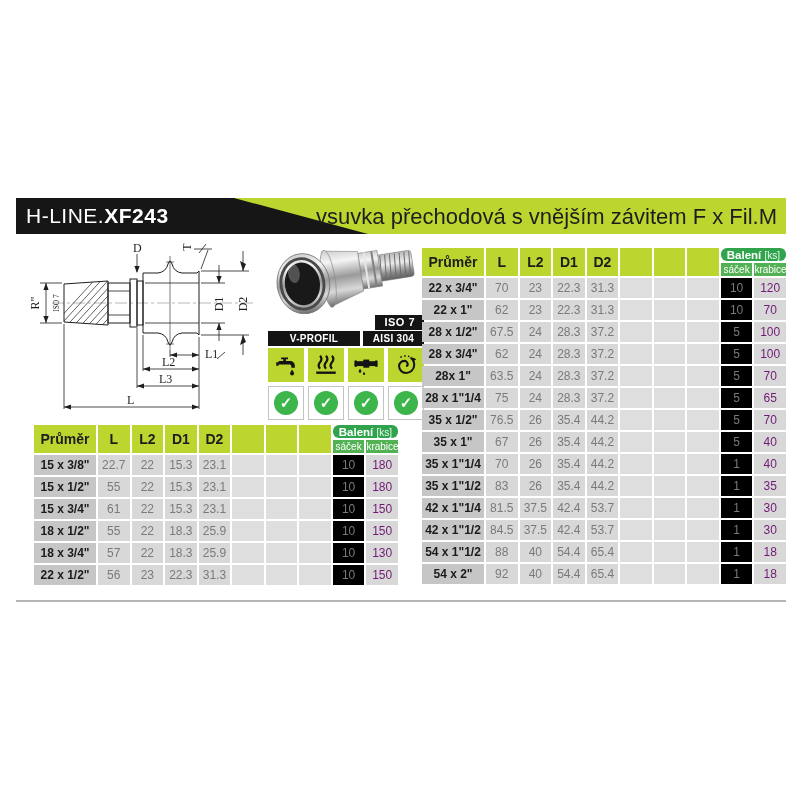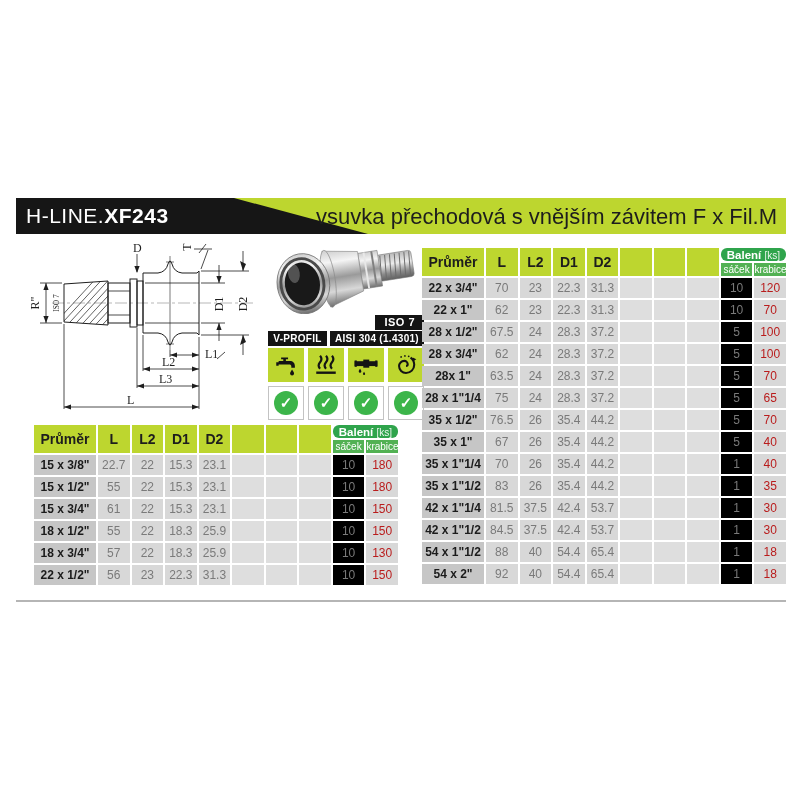--- a/index.html
+++ b/index.html
@@ -21,21 +21,21 @@
   .dim-text-sm{font-family:"Liberation Serif",serif;font-size:7.5px;fill:#1e1e1e;}
 
   
   .product{position:absolute;left:268px;top:240px;width:156px;height:182px;}
   .photo{position:absolute;left:0;top:0;width:156px;height:74px;}
   .badge-iso{position:absolute;right:0;top:75px;background:#141414;color:#fff;font-size:11px;font-weight:bold;
         padding:1px 9px 2px;letter-spacing:.5px;}
   .badge-row{position:absolute;left:0;top:91px;width:156px;display:flex;gap:3px;}
   .badge{background:#141414;color:#fff;font-size:10px;font-weight:bold;height:15px;line-height:15px;
         text-align:center;letter-spacing:.3px;}
-  .badge.profile{width:59px;}
+  .badge.profile{width:92px;}
   .badge.material{flex:1;}
   .feat-row{position:absolute;left:0;top:108px;width:156px;display:flex;gap:4px;}
   .feat-cell{width:36px;height:34px;background:var(--lime);display:flex;align-items:center;justify-content:center;}
   .check-row{position:absolute;left:0;top:146px;width:156px;display:flex;gap:4px;}
   .check-cell{width:34px;height:32px;background:#fff;border:1px solid #c3c3c3;
         display:flex;align-items:center;justify-content:center;}
   .check-dot{width:24px;height:24px;border-radius:50%;background:var(--check_green);color:#fff;
         font-size:15px;font-weight:bold;line-height:24px;text-align:center;}
 
   
@@ -46,21 +46,21 @@
   .spec-table thead tr th{height:13px;}
   .h-dim{background:var(--lime);color:#1d1d1d;font-size:14px;font-weight:bold;}
   .h-pack{background:var(--green_dark);color:#fff;font-size:11.5px;font-weight:bold;border-radius:6px;}
   .h-pack .ks{font-weight:normal;font-size:10px;opacity:.9;}
   .h-sub{background:var(--green_mid);color:#fff;font-size:10px;font-weight:normal;}
   .spec-table tbody td{height:20px;font-size:12px;}
   .c-label{background:#c6c6c6;color:#1b1b1b;font-weight:bold;font-size:12px;}
   .c-dim{background:#d8d8d8;color:#7a7a7a;}
   .c-empty{background:#dedede;}
   .c-bag{background:#000000;color:#7a7a7a;}
-  .c-box{background:#d8d8d8;color:#b91c1c;margin-left:25px;}
+  .c-box{background:#d8d8d8;color:#701a75;margin-left:25px;}
   .col-lab{width:62px;}
 
   .bottom-rule{position:absolute;left:16px;top:600px;width:770px;height:2px;background:#b5b5b5;}
 </style>
 </head>
 <body>
 
 <div class="page">
 
   <div class="header">

